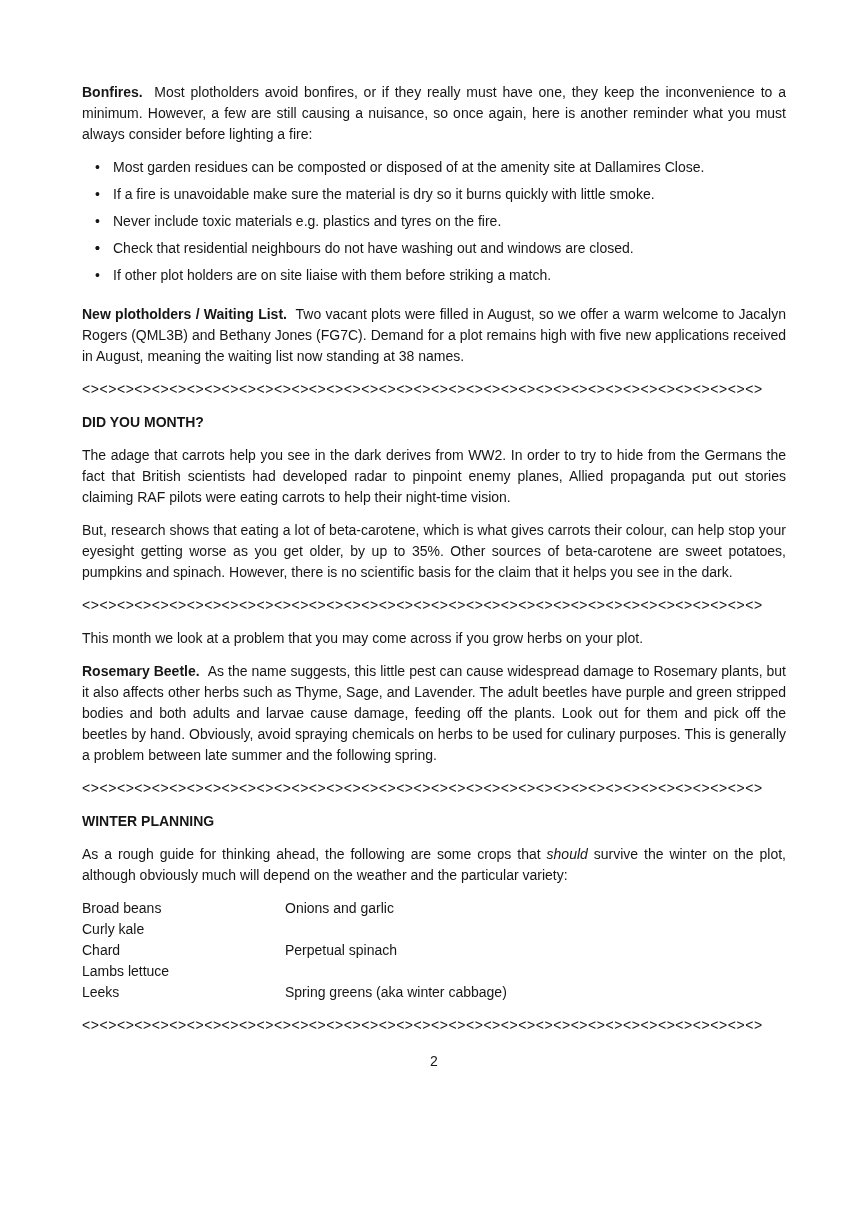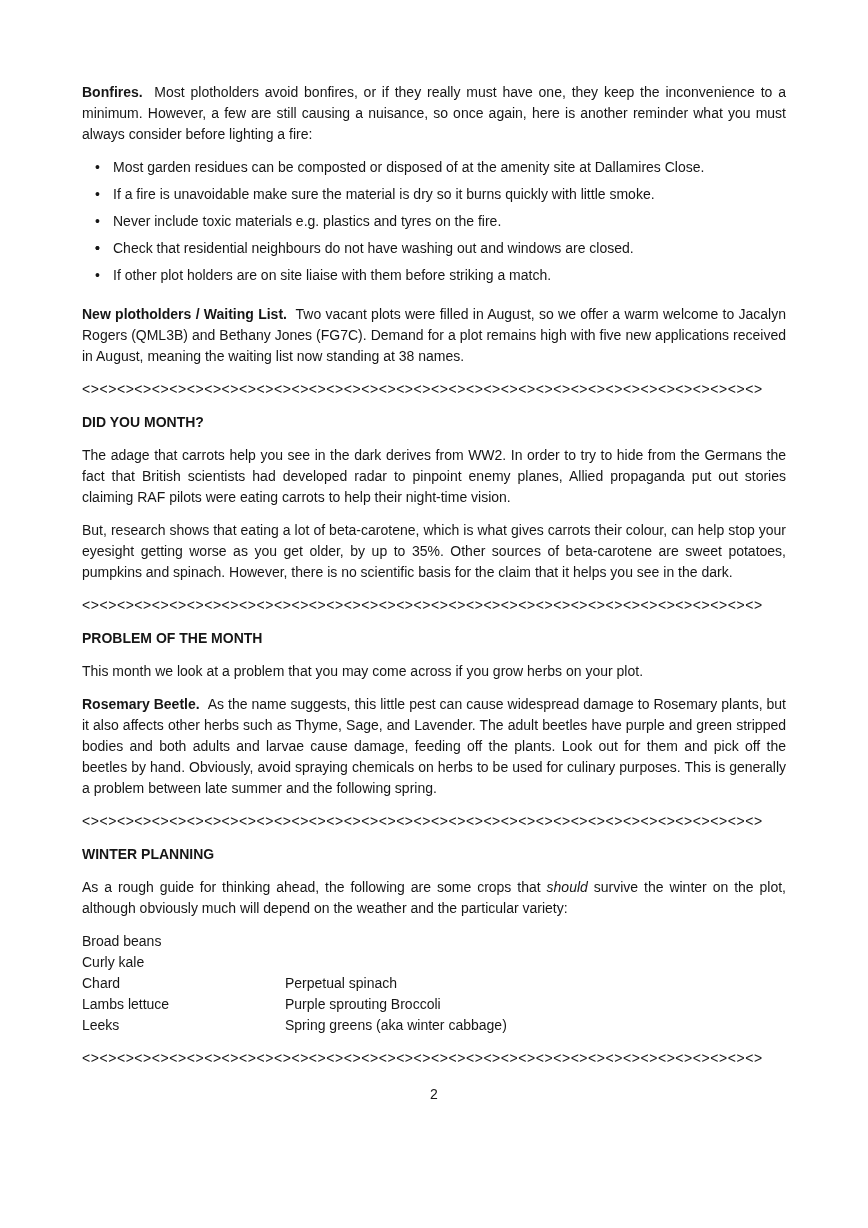--- a/index.html
+++ b/index.html
@@ -100,43 +100,42 @@
   <p class="para"><span class="lead">New plotholders / Waiting List.</span><span>Two  vacant plots were filled in August, so we offer a warm welcome to Jacalyn Rogers (QML3B) and Bethany Jones (FG7C).  Demand for a plot remains high with five new applications received in August, meaning the waiting list now standing at 38 names.</span></p>
 
   <div class="divider">&lt;&gt;&lt;&gt;&lt;&gt;&lt;&gt;&lt;&gt;&lt;&gt;&lt;&gt;&lt;&gt;&lt;&gt;&lt;&gt;&lt;&gt;&lt;&gt;&lt;&gt;&lt;&gt;&lt;&gt;&lt;&gt;&lt;&gt;&lt;&gt;&lt;&gt;&lt;&gt;&lt;&gt;&lt;&gt;&lt;&gt;&lt;&gt;&lt;&gt;&lt;&gt;&lt;&gt;&lt;&gt;&lt;&gt;&lt;&gt;&lt;&gt;&lt;&gt;&lt;&gt;&lt;&gt;&lt;&gt;&lt;&gt;&lt;&gt;&lt;&gt;&lt;&gt;</div>
 
   <p class="heading">DID YOU MONTH?</p>
   <p class="para">The adage that carrots help you see in the dark derives from WW2.  In order to try to hide from the Germans the fact that British scientists had developed radar to pinpoint enemy planes, Allied propaganda put out stories claiming RAF pilots were eating carrots to help their night-time vision.</p>
   <p class="para">But, research shows that eating a lot of beta-carotene, which is what gives carrots their colour, can help stop your eyesight getting worse as you get older, by up to 35%.  Other sources of beta-carotene are sweet potatoes, pumpkins and spinach.  However, there is no scientific basis for the claim that it helps you see in the dark.</p>
 
   <div class="divider">&lt;&gt;&lt;&gt;&lt;&gt;&lt;&gt;&lt;&gt;&lt;&gt;&lt;&gt;&lt;&gt;&lt;&gt;&lt;&gt;&lt;&gt;&lt;&gt;&lt;&gt;&lt;&gt;&lt;&gt;&lt;&gt;&lt;&gt;&lt;&gt;&lt;&gt;&lt;&gt;&lt;&gt;&lt;&gt;&lt;&gt;&lt;&gt;&lt;&gt;&lt;&gt;&lt;&gt;&lt;&gt;&lt;&gt;&lt;&gt;&lt;&gt;&lt;&gt;&lt;&gt;&lt;&gt;&lt;&gt;&lt;&gt;&lt;&gt;&lt;&gt;&lt;&gt;</div>
 
-  <p class="heading">PROBLEM OF THE MONTH</p>
   <p class="para">This month we look at a problem that you may come across if you grow herbs on your plot.</p>
   <p class="para"><span class="lead">Rosemary Beetle.</span><span>As the name suggests, this little pest can cause widespread damage to Rosemary plants, but it also affects other herbs such as Thyme, Sage, and Lavender.  The adult beetles have purple and green stripped bodies and both adults and larvae cause damage, feeding off the plants.  Look out for them and pick off the beetles by hand.  Obviously, avoid spraying chemicals on herbs to be used for culinary purposes.  This is generally a problem between late summer and the following spring.</span></p>
 
   <div class="divider">&lt;&gt;&lt;&gt;&lt;&gt;&lt;&gt;&lt;&gt;&lt;&gt;&lt;&gt;&lt;&gt;&lt;&gt;&lt;&gt;&lt;&gt;&lt;&gt;&lt;&gt;&lt;&gt;&lt;&gt;&lt;&gt;&lt;&gt;&lt;&gt;&lt;&gt;&lt;&gt;&lt;&gt;&lt;&gt;&lt;&gt;&lt;&gt;&lt;&gt;&lt;&gt;&lt;&gt;&lt;&gt;&lt;&gt;&lt;&gt;&lt;&gt;&lt;&gt;&lt;&gt;&lt;&gt;&lt;&gt;&lt;&gt;&lt;&gt;&lt;&gt;&lt;&gt;</div>
 
   <p class="heading">WINTER PLANNING</p>
   <p class="para"><span>As a rough guide for thinking ahead, the following are some crops that </span><span class="italic">should</span><span> survive the winter on the plot, although obviously much will depend on the weather and the particular variety:</span></p>
 
   <div class="crops">
     <div class="crop-row">
       <span class="crop-col1">Broad beans</span>
+      <span class="crop-col2">Onions and garlic</span>
     </div>
     <div class="crop-row">
       <span class="crop-col1">Curly kale</span>
     </div>
     <div class="crop-row">
       <span class="crop-col1">Chard</span>
       <span class="crop-col2">Perpetual spinach</span>
     </div>
     <div class="crop-row">
       <span class="crop-col1">Lambs lettuce</span>
-      <span class="crop-col2">Purple sprouting Broccoli</span>
     </div>
     <div class="crop-row">
       <span class="crop-col1">Leeks</span>
       <span class="crop-col2">Spring greens (aka winter cabbage)</span>
     </div>
   </div>
 
   <div class="divider">&lt;&gt;&lt;&gt;&lt;&gt;&lt;&gt;&lt;&gt;&lt;&gt;&lt;&gt;&lt;&gt;&lt;&gt;&lt;&gt;&lt;&gt;&lt;&gt;&lt;&gt;&lt;&gt;&lt;&gt;&lt;&gt;&lt;&gt;&lt;&gt;&lt;&gt;&lt;&gt;&lt;&gt;&lt;&gt;&lt;&gt;&lt;&gt;&lt;&gt;&lt;&gt;&lt;&gt;&lt;&gt;&lt;&gt;&lt;&gt;&lt;&gt;&lt;&gt;&lt;&gt;&lt;&gt;&lt;&gt;&lt;&gt;&lt;&gt;&lt;&gt;&lt;&gt;</div>
 
   <div class="page-number">2</div>

